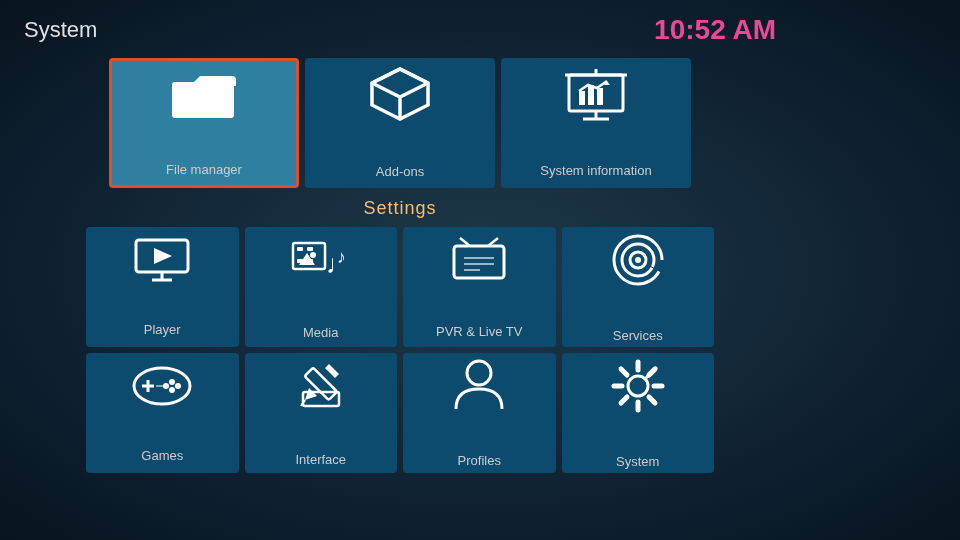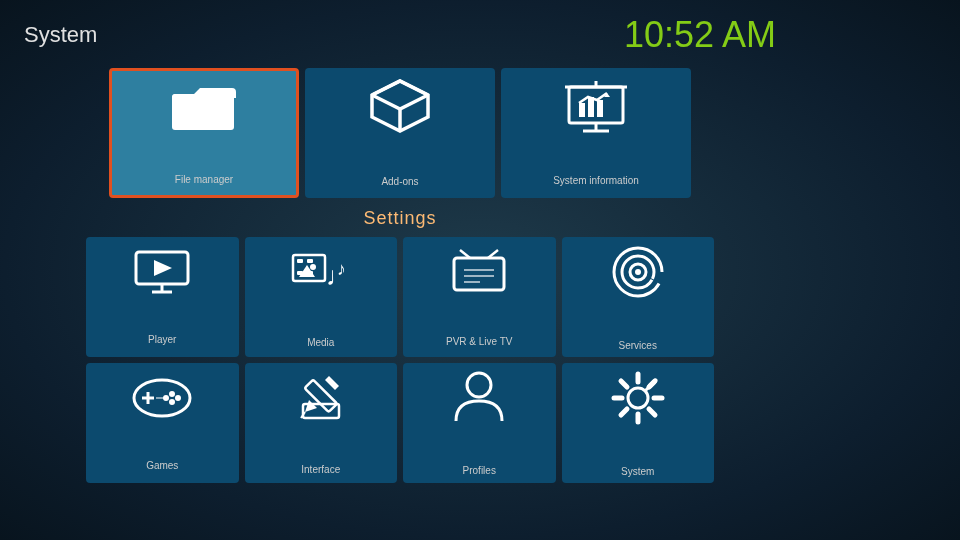--- a/index.html
+++ b/index.html
@@ -37,23 +37,23 @@
       padding: 14px 24px 8px 24px;
     }
 
     .header-title {
       font-size: 22px;
       font-weight: 400;
       color: #e0e0e0;
     }
 
     .header-time {
-      font-size: 36px;
-      font-weight: 400;
-      color: #84cc16;
+      font-size: 28px;
+      font-weight: 700;
+      color: #ec4899;
     }
 
     
     .top-tiles {
       display: flex;
       justify-content: center;
       gap: 6px;
       padding: 0 86px;
       margin-top: 4px;
     }
@@ -74,21 +74,21 @@
       height: 130px;
       gap: 10px;
     }
 
     .top-tile.active {
       background: #2e7fa0;
       border: 3px solid #e05020;
     }
 
     .tile-label {
-      font-size: 10px;
+      font-size: 13px;
       color: #cccccc;
       text-align: center;
       margin-top: 32px;
     }
 
     
     .settings-header {
       text-align: center;
       font-size: 18px;
       color: #fdba74;

